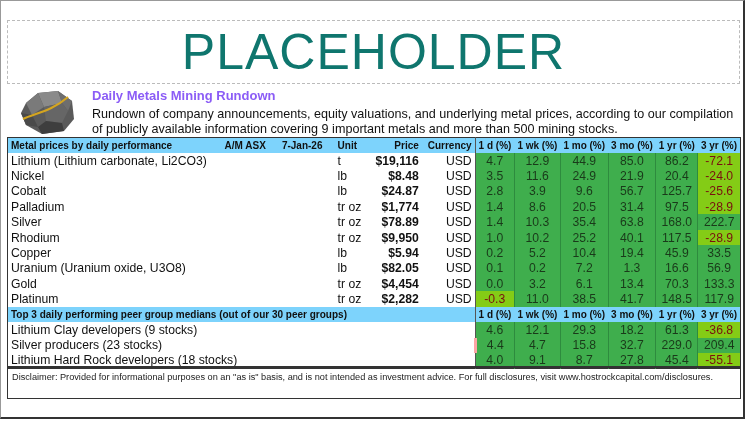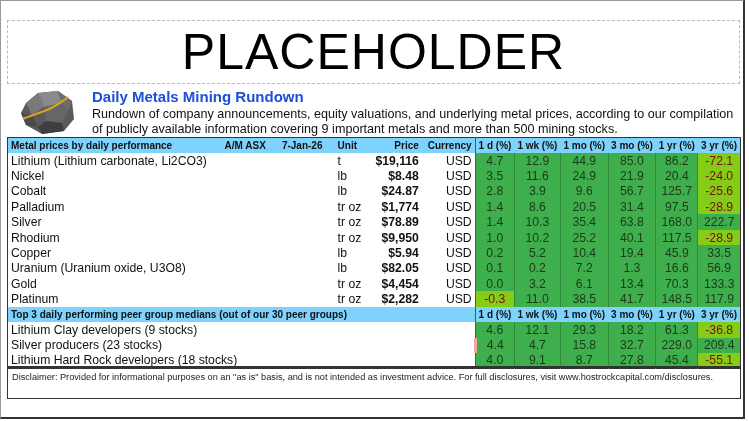--- a/index.html
+++ b/index.html
@@ -1,22 +1,22 @@
 <!DOCTYPE html>
 <html><head>
 <meta charset="utf-8">
 <style>
   * { box-sizing: border-box; margin: 0; padding: 0; }
   html, body { width: 749px; height: 421px; background: #ffffff; overflow: hidden; }
   body { font-family: "Liberation Sans", sans-serif; color: #111; position: relative; }
   .frame { position: absolute; left: 0; top: 0; width: 745px; height: 419px; border: 2px solid #333; border-left: 1px solid #999; border-top: 1px solid #999; }
   .placeholder { position: absolute; left: 7px; top: 20px; width: 733px; height: 64px; border: 1px dashed #bbb; display: flex; align-items: center; justify-content: center; }
-  .placeholder span { font-size: 50px; color: #000000; letter-spacing: 1px; font-weight: 300; }
+  .placeholder span { font-size: 50px; color: #0f766e; letter-spacing: 1px; font-weight: 300; }
   .logo { position: absolute; left: 18px; top: 89px; width: 58px; height: 46px; }
-  .title { position: absolute; left: 92px; top: 88px; font-size: 15px; font-weight: bold; color: #1d4ed8; }
+  .title { position: absolute; left: 92px; top: 88px; font-size: 13px; font-weight: bold; color: #8b5cf6; }
   .subtitle { position: absolute; left: 92px; top: 107px; width: 650px; font-size: 12.6px; line-height: 15px; color: #111; }
   table { position: absolute; left: 7px; top: 137px; width: 734px; border-collapse: collapse; font-size: 12.2px; }
   td, th { height: 15.4px; padding: 0 3px; white-space: nowrap; }
   .hdr { background: #7dd3fc; font-weight: bold; font-size: 10px; }
   .hdr th { text-align: left; font-weight: bold; }
   .c-unit { text-align: left; }
   .c-price { text-align: right; font-weight: bold; }
   .c-cur { text-align: right; border-right: 1px solid #555; }
   .num { text-align: center; border-left: 1px solid #2e8b3e; color: #1a3a1a; }
   .g { background: #3fae4d; }

